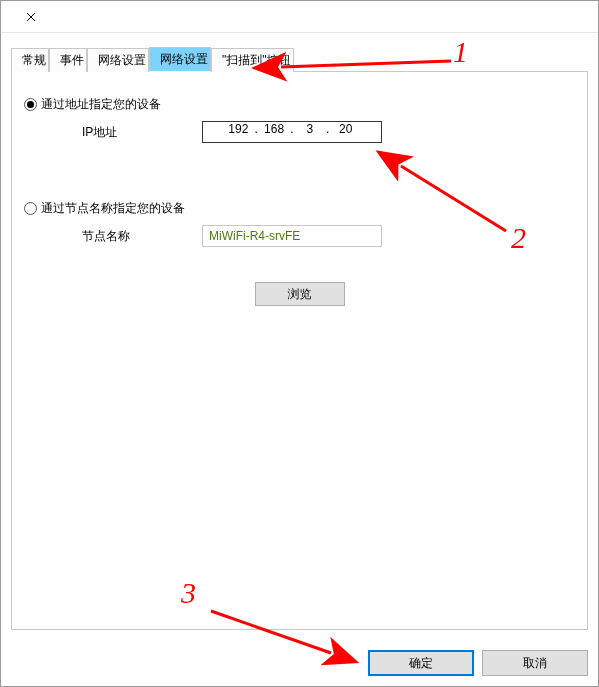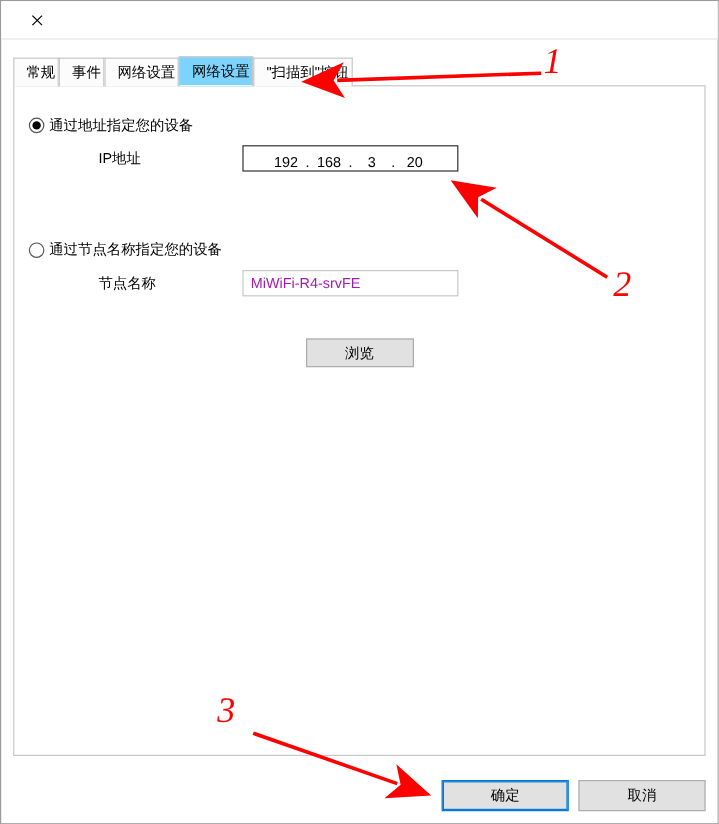--- a/index.html
+++ b/index.html
@@ -85,33 +85,33 @@
   .group1 { position: absolute; left: 0; top: 24px; }
   .group2 { position: absolute; left: 0; top: 128px; }
   .field-row {
     display: flex; align-items: center;
     margin-left: 70px;
   }
   .field-label { width: 120px; color: #000; }
   .ip-box {
     width: 180px; height: 22px;
     border: 1px solid #333;
-    display: flex; align-items: flex-end;
+    display: flex; align-items: flex-start;
     justify-content: center;
     font-family: Tahoma, sans-serif;
     padding: 0 20px;
     letter-spacing: 0;
   }
   .ip-seg { width: 36px; text-align: center; }
   .ip-dot { width: 6px; text-align: center; }
   .text-input {
     width: 180px; height: 22px;
     border: 1px solid #c8c8c8;
     padding: 0 6px;
-    color: #a21caf;
+    color: #4d7c0f;
     background: #fff;
     display: flex; align-items: center;
     font-family: inherit;
   }
   .browse-wrap {
     position: absolute; left: 0; right: 0; top: 210px;
     display: flex; justify-content: center; align-items: center;
   }
   .btn {
     min-width: 90px; height: 24px;

